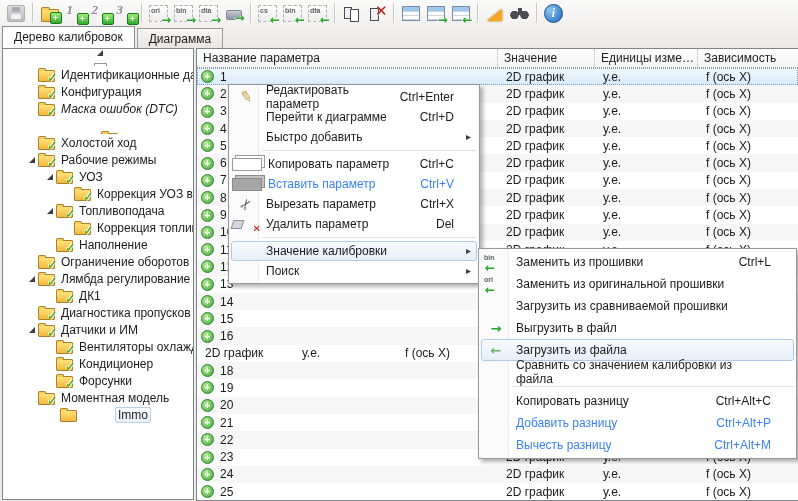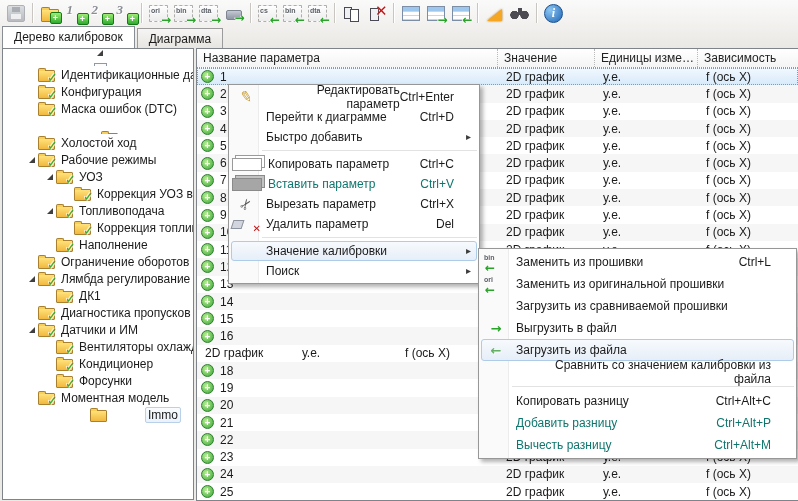--- a/index.html
+++ b/index.html
@@ -102,23 +102,23 @@
   .p-num{margin-left:6px;}
 
   
   .menu{position:absolute;background:#fff;border:1px solid #979797;box-shadow:3px 3px 4px rgba(0,0,0,.30);padding:2px 0;z-index:10;}
   .menu:before{content:"";position:absolute;left:0;top:0;bottom:0;width:29px;background:#fbfafa;border-right:1px solid #ececec;}
   #context-menu{left:228px;top:84px;width:250px;}
   #calib-submenu{left:478px;top:248px;width:317px;z-index:11;}
   .mi{position:relative;display:flex;align-items:center;height:20px;margin:0 2px;box-sizing:border-box;border:1px solid transparent;}
   #calib-submenu .mi{height:22px;}
   .mi.hl{background:linear-gradient(#f7fafd,#e6eef8);border:1px solid #aecbe8;border-radius:3px;}
-  .mi.dis .mi-label,.mi.dis .mi-sc{color:#0f766e;}
+  .mi.dis .mi-label,.mi.dis .mi-sc{color:#3b82f6;}
   .mi-ic{width:28px;flex:0 0 28px;display:flex;align-items:center;justify-content:center;position:relative;z-index:1;}
-  .mi-label{padding-left:6px;z-index:1;text-align:right;}
+  .mi-label{padding-left:6px;z-index:1;}
   .mi-sc{margin-left:auto;padding-right:12px;z-index:1;}
   .mi-arrow{width:10px;flex:0 0 10px;font:10px/10px "DejaVu Sans",sans-serif;color:#3c3c3c;z-index:1;}
   .msep{height:1px;background:#e2e2e2;margin:3px 2px 3px 33px;position:relative;z-index:1;}
 
   .mico-edit:before{content:"✎";font-size:15px;color:#c9a13b;display:inline-block;transform:rotate(10deg);}
   .mico-copy{width:9px;height:11px;background:#fff;border:1px solid #9a9a9a;box-shadow:3px -3px 0 -1px #fff,3px -3px 0 0 #9a9a9a;}
   .mico-paste{width:9px;height:11px;background:#a6a6a6;border:1px solid #8a8a8a;box-shadow:3px -3px 0 -1px #c3c3c3,3px -3px 0 0 #8a8a8a;}
   .mico-cut:before{content:"✂";font-size:14px;color:#555;display:inline-block;transform:rotate(-55deg);}
   .mico-delete{width:16px;height:13px;position:relative;}
   .mico-delete:before{content:"";position:absolute;left:0;top:2px;width:9px;height:7px;background:#d2d5dd;border:1px solid #8d939e;transform:skewX(-18deg);}
@@ -252,21 +252,21 @@
     <div class="tree-row" style="padding-left: 22px;">
       <span class="t-arrow"></span>
       <span class="t-folder checked"></span>
       <span class="t-label">Идентификационные дан</span>
     </div>
     <div class="tree-row" style="padding-left: 22px;">
       <span class="t-arrow"></span>
       <span class="t-folder checked"></span>
       <span class="t-label">Конфигурация</span>
     </div>
-    <div class="tree-row" style="padding-left: 22px;">
+    <div class="tree-row" style="padding-left: 22px; font-style: italic;">
       <span class="t-arrow"></span>
       <span class="t-folder checked"></span>
       <span class="t-label">Маска ошибок (DTC)</span>
     </div>
     <div class="tree-row" style="padding-left: 22px; flex-direction: column;">
       <span class="t-arrow"></span>
       <span class="t-folder checked"></span>
       <span class="t-label">Пуск</span>
     </div>
     <div class="tree-row" style="padding-left: 22px; align-items: center;">
@@ -342,21 +342,21 @@
     <div class="tree-row" style="padding-left: 40px;">
       <span class="t-arrow"></span>
       <span class="t-folder checked"></span>
       <span class="t-label">Форсунки</span>
     </div>
     <div class="tree-row" style="padding-left: 22px;">
       <span class="t-arrow"></span>
       <span class="t-folder checked"></span>
       <span class="t-label">Моментная модель</span>
     </div>
-    <div class="tree-row selected" style="padding-left: 40px; gap: 34px;">
+    <div class="tree-row selected" style="padding-left: 10px; gap: 34px;">
       <span class="t-arrow"></span>
       <span class="t-folder"></span>
       <span class="t-label">Immo</span>
     </div>
   </div>
 
 <div id="table-panel">
   <div id="table-header">
     <div class="th w1">Название параметра</div>
     <div class="th w2">Значение</div>

